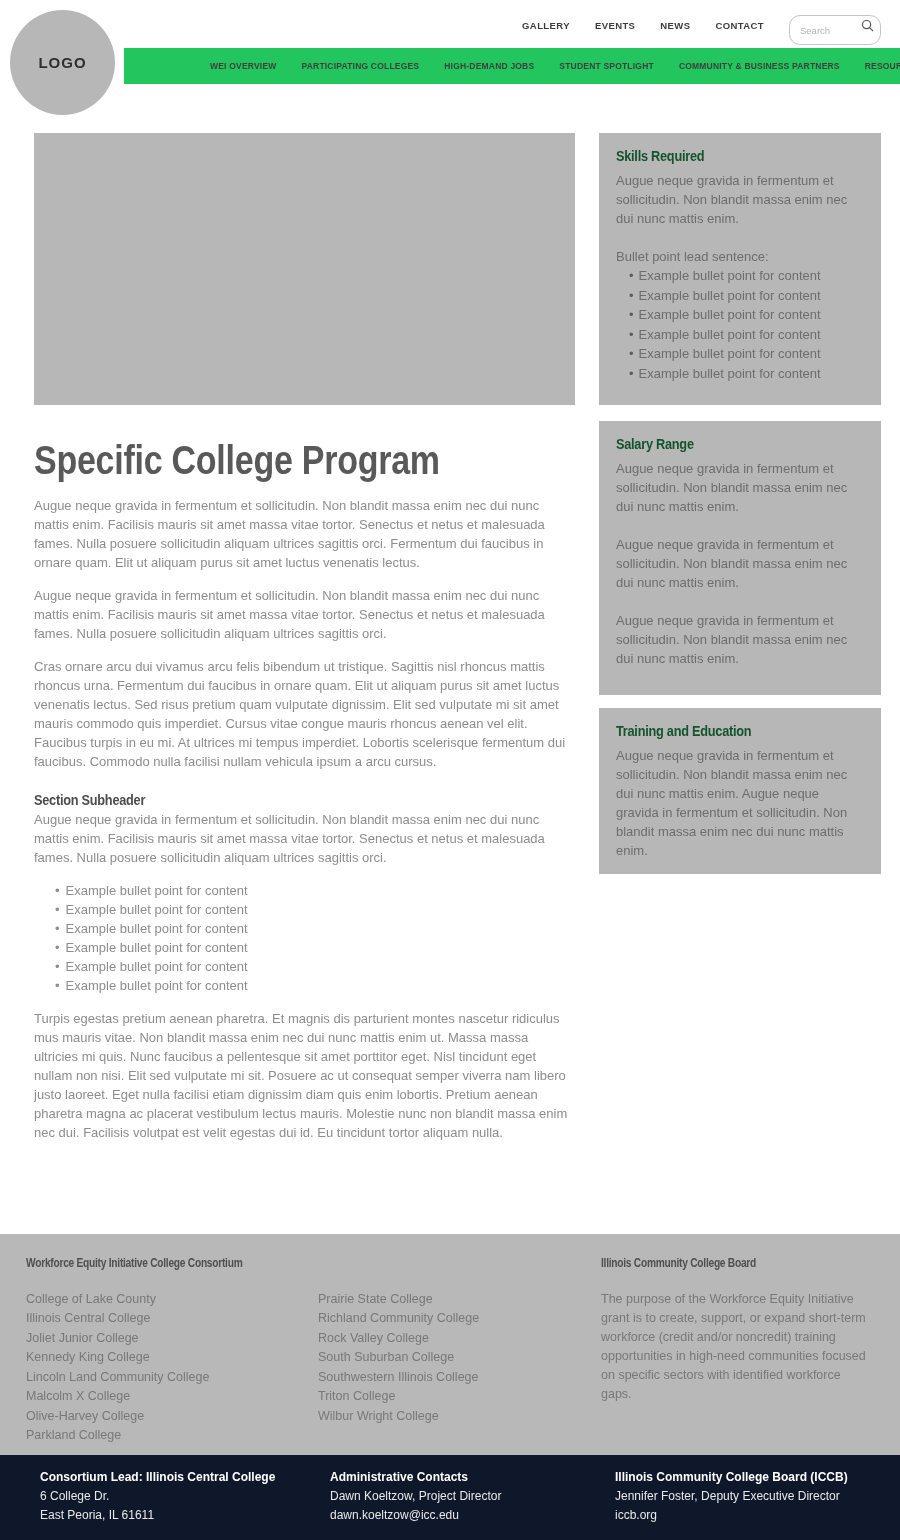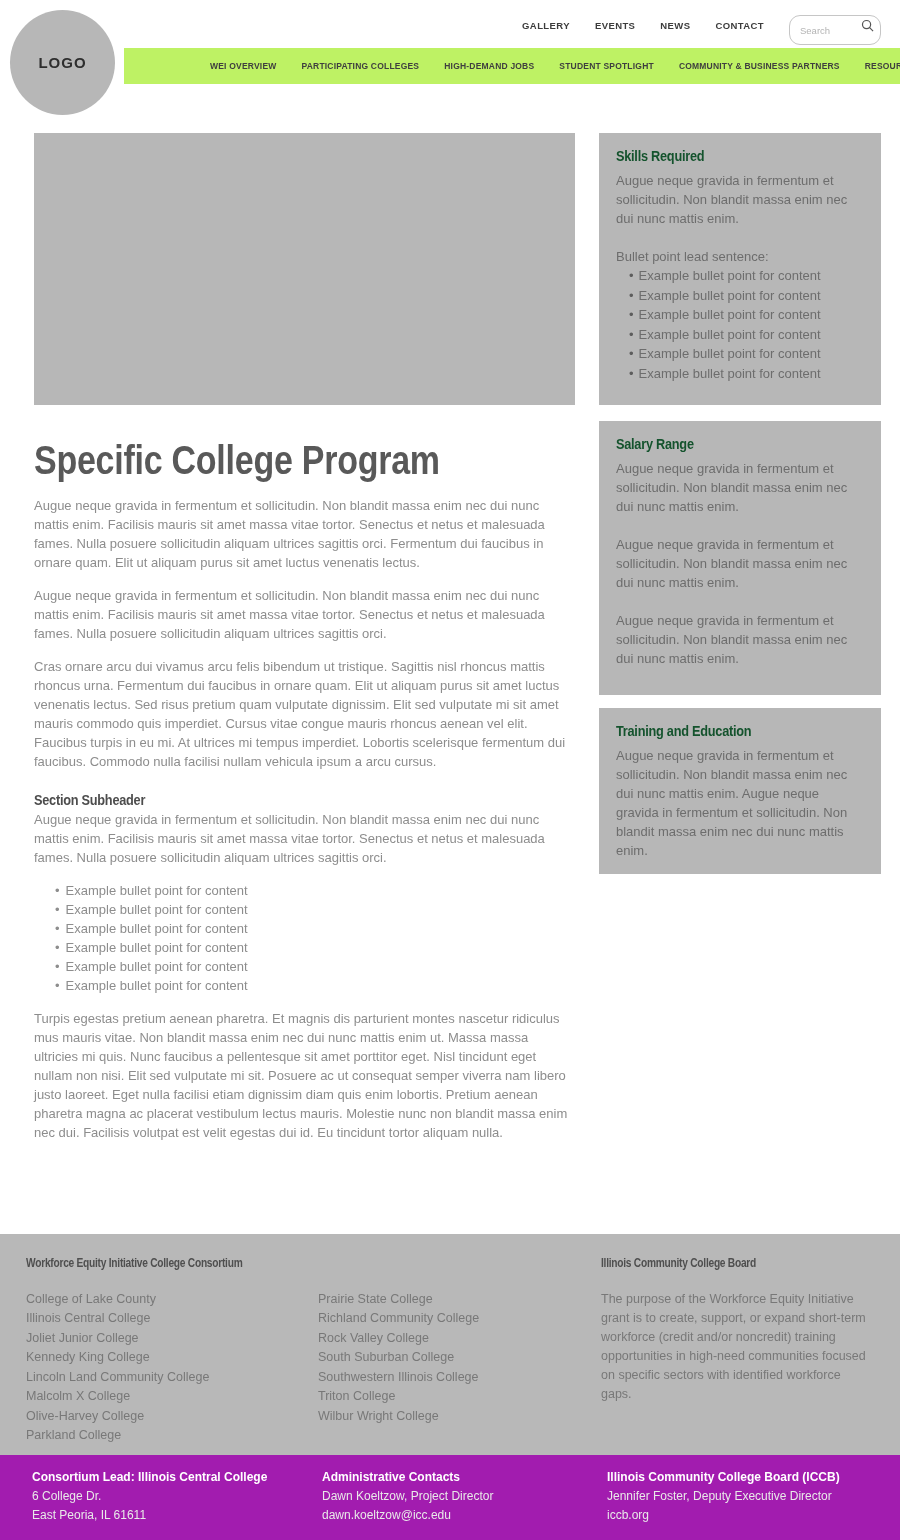--- a/index.html
+++ b/index.html
@@ -29,21 +29,21 @@
   .search-wrap { position:relative; width:92px; height:21px; }
   .search-wrap input {
     width:92px; height:30px; border:1px solid #c6c6c6; border-radius:11px;
     padding:0 24px 0 10px; font-size:9.5px; color:#777;
     font-family:"Liberation Sans", sans-serif; outline:none; background:#fff;
   }
   .search-wrap input::placeholder { color:#b4b4b4; }
   .search-icon { position:absolute; right:7px; top:4px; width:13px; height:13px; cursor:pointer; }
   .nav-band {
     position:absolute; left:124px; right:0; top:48px; height:36px;
-    background:#bef264; display:flex; align-items:center;
+    background:#22c55e; display:flex; align-items:center;
     gap:25px; padding-left:86px;
   }
   .nav-band .nav-item {
     font-size:8.5px; font-weight:700; letter-spacing:.2px; color:#3f3f3f;
     white-space:nowrap; cursor:pointer;
   }
 
   
   .layout {
     display:grid; grid-template-columns:541px 282px; column-gap:24px;
@@ -78,22 +78,22 @@
     padding:22px 20px 0 26px;
     display:grid; grid-template-columns:292px 283px 1fr;
   }
   .footer-title { font-size:12px; font-weight:700; color:#4f4f4f; margin:0 0 10px; }
   .consortium-head { grid-column:1 / 3; }
   .college-list { list-style:none; margin:0; padding:0; }
   .college-list li { font-size:12.5px; line-height:19.5px; color:#787878; cursor:pointer; }
   .iccb-col p { font-size:12.5px; line-height:19px; color:#787878; margin:0; max-width:272px; }
 
   .footer-dark {
-    background:#a21caf; height:85px; flex:0 0 auto;
-    padding:13px 20px 0 32px;
+    background:#0f172a; height:85px; flex:0 0 auto;
+    padding:13px 20px 0 40px;
     display:grid; grid-template-columns:290px 285px 1fr;
   }
   .dark-col .dk-title { font-size:12px; font-weight:700; color:#ffffff; line-height:19px; margin:0; }
   .dark-col .dk-line { font-size:12px; color:#e9e9e9; line-height:19px; margin:0; }
 </style>
 </head>
 <body>
 
 <div class="header">
   <div class="logo-circle">

